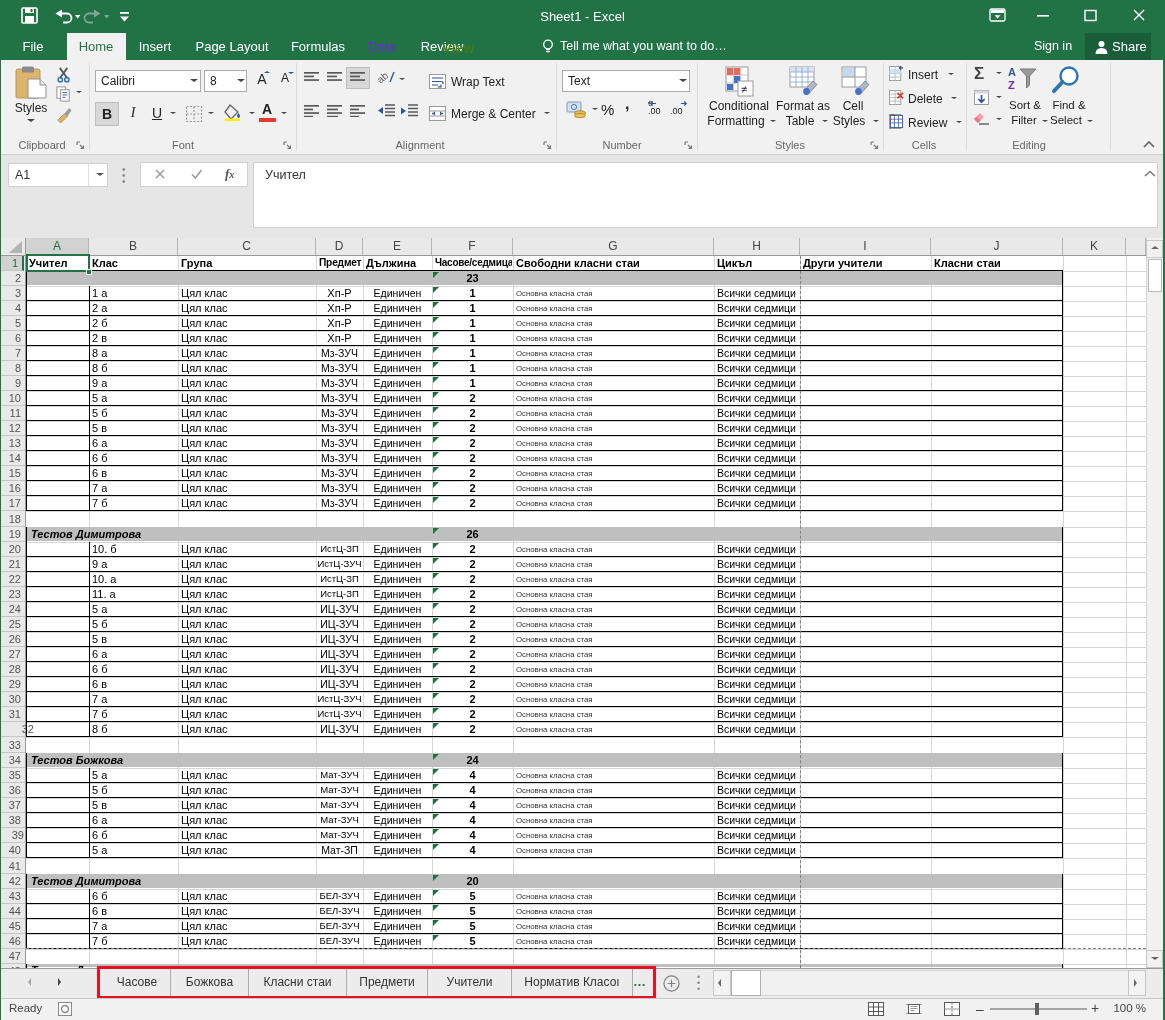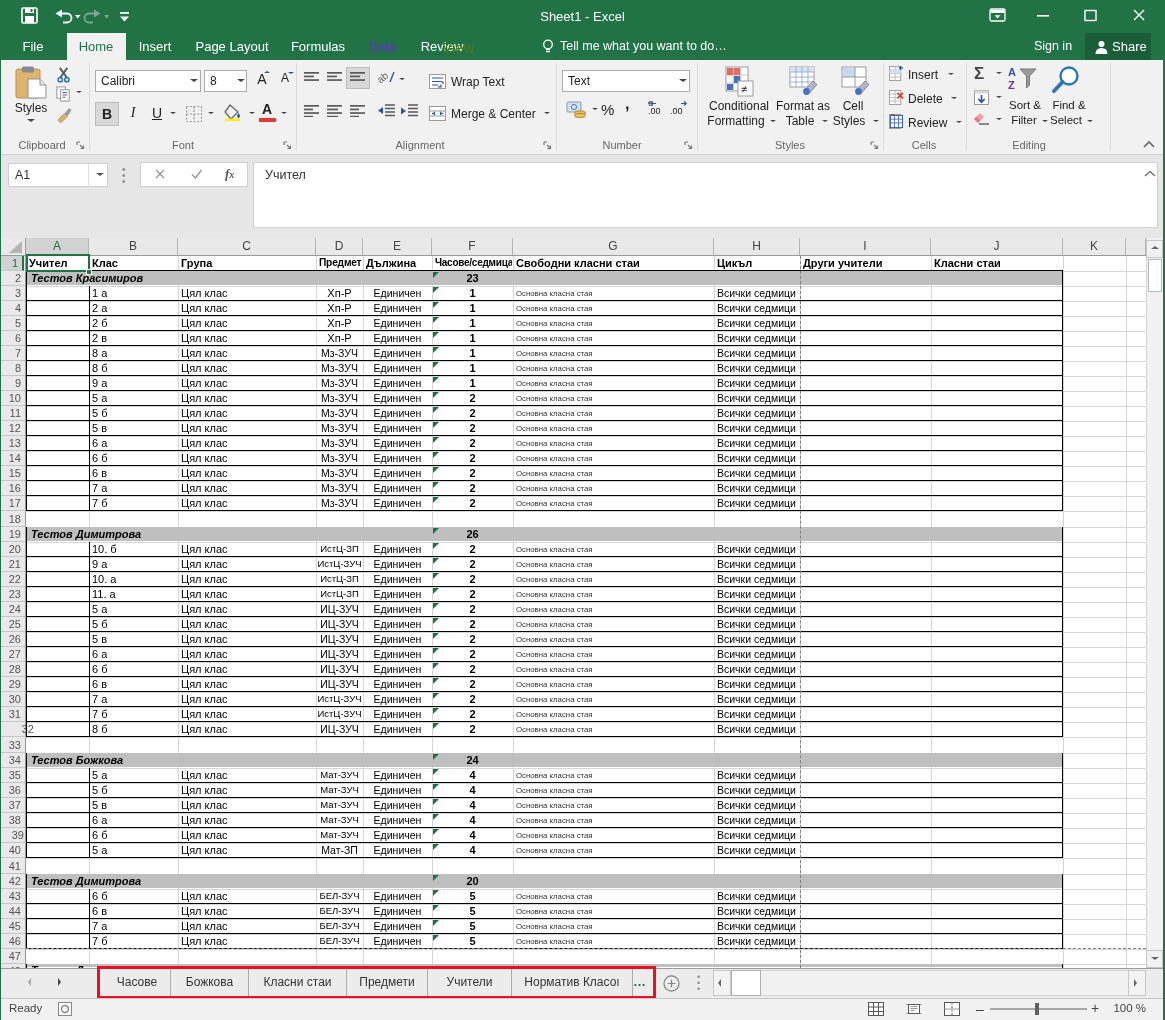--- a/index.html
+++ b/index.html
@@ -457,21 +457,20 @@
 <div style="position:absolute;left:181px;top:256px;width:134px;height:15px;font-size:11px;line-height:14px;overflow:hidden;white-space:nowrap;font-weight:bold;">Група</div>
 <div style="position:absolute;left:319px;top:256px;width:43px;height:15px;font-size:11px;line-height:14px;overflow:hidden;white-space:nowrap;font-weight:bold;font-size:10.2px;letter-spacing:-0.2px;">Предмет</div>
 <div style="position:absolute;left:366px;top:256px;width:65px;height:15px;font-size:11px;line-height:14px;overflow:hidden;white-space:nowrap;font-weight:bold;">Дължина</div>
 <div style="position:absolute;left:435px;top:256px;width:77px;height:15px;font-size:11px;line-height:14px;overflow:hidden;white-space:nowrap;font-weight:bold;font-size:10px;letter-spacing:-0.25px;">Часове/седмица</div>
 <div style="position:absolute;left:516px;top:256px;width:197px;height:15px;font-size:11px;line-height:14px;overflow:hidden;white-space:nowrap;font-weight:bold;">Свободни класни стаи</div>
 <div style="position:absolute;left:717px;top:256px;width:82px;height:15px;font-size:11px;line-height:14px;overflow:hidden;white-space:nowrap;font-weight:bold;">Цикъл</div>
 <div style="position:absolute;left:803px;top:256px;width:127px;height:15px;font-size:11px;line-height:14px;overflow:hidden;white-space:nowrap;font-weight:bold;">Други учители</div>
 <div style="position:absolute;left:934px;top:256px;width:128px;height:15px;font-size:11px;line-height:14px;overflow:hidden;white-space:nowrap;font-weight:bold;">Класни стаи</div>
 <div style="position:absolute;left:26px;top:271px;width:1037px;height:240px;border:1px solid #000;"></div>
 <div style="position:absolute;left:27px;top:271px;width:1035px;height:14px;background:#bfbfbf;"></div>
-<div style="position:absolute;left:31px;top:271px;width:400px;height:15px;font-size:11px;font-weight:bold;font-style:italic;line-height:15px;">Тестов Красимиров</div>
 <div style="position:absolute;left:433px;top:272px;width:0px;height:0px;border-right:6px solid transparent;border-top:6px solid #1e7145;"></div>
 <div style="position:absolute;left:432px;top:271px;width:81px;height:15px;font-size:11px;line-height:14px;text-align:center;white-space:nowrap;font-weight:bold;">23</div>
 <div style="position:absolute;left:26px;top:300px;width:1037px;height:1px;background:#000;"></div>
 <div style="position:absolute;left:89px;top:286px;width:1px;height:15px;background:#000;"></div>
 <div style="position:absolute;left:92px;top:286px;width:85px;height:15px;font-size:11px;line-height:14px;overflow:hidden;white-space:nowrap;">1 а</div>
 <div style="position:absolute;left:181px;top:286px;width:134px;height:15px;font-size:11px;line-height:14px;overflow:hidden;white-space:nowrap;">Цял клас</div>
 <div style="position:absolute;left:316px;top:286px;width:47px;height:15px;font-size:11px;line-height:14px;text-align:center;white-space:nowrap;">Хп-Р</div>
 <div style="position:absolute;left:363px;top:286px;width:69px;height:15px;font-size:11px;line-height:14px;text-align:center;white-space:nowrap;font-size:10.5px;">Единичен</div>
 <div style="position:absolute;left:433px;top:287px;width:0px;height:0px;border-right:6px solid transparent;border-top:6px solid #1e7145;"></div>
 <div style="position:absolute;left:432px;top:286px;width:81px;height:15px;font-size:11px;line-height:14px;text-align:center;white-space:nowrap;font-weight:bold;">1</div>

